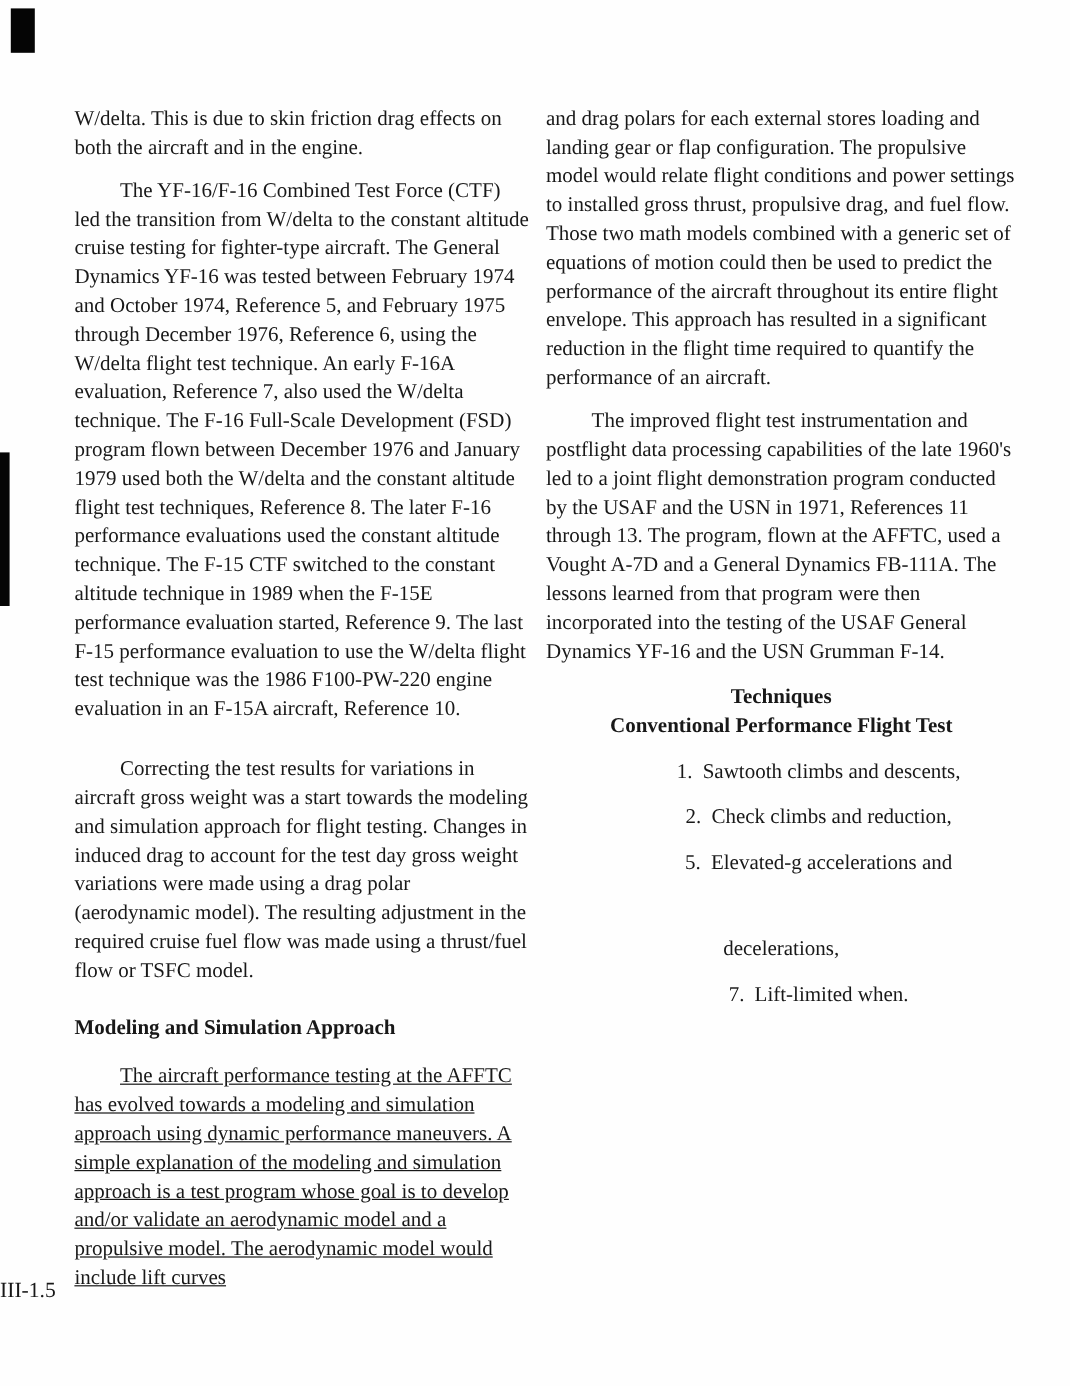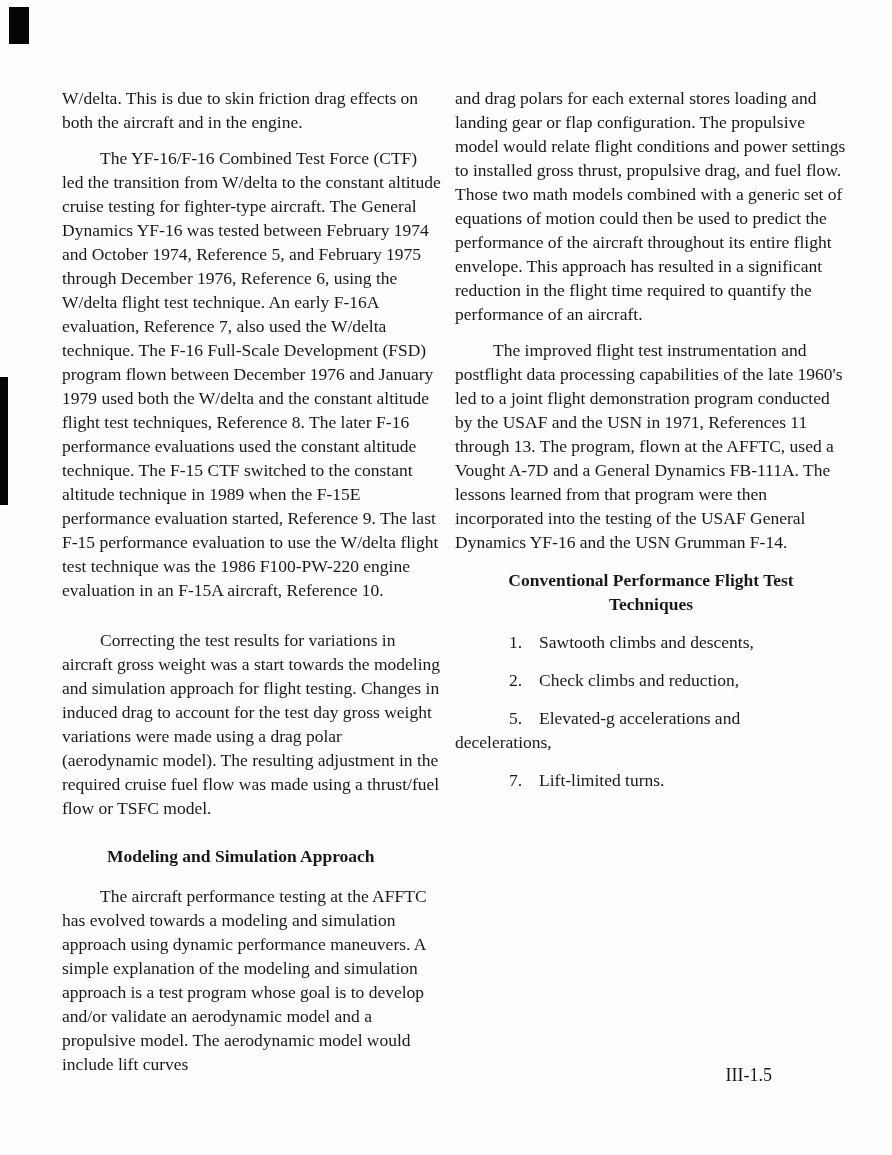--- a/index.html
+++ b/index.html
@@ -13,32 +13,32 @@
   }
   .page{position:absolute;inset:0;}
   .col{position:absolute;top:86px;font-size:17.5px;line-height:24px;text-align:left;}
   .col-left{left:62px;width:380px;}
   .col-right{left:455px;width:392px;}
   .para{margin:0;}
   .para.indent{text-indent:38px;}
   .para + .para{margin-top:12px;font-family:Liberation Serif, serif;}
   .gap-lg{margin-top:26px !important;}
   .heading{font-weight:bold;margin-top:24px;}
-  .heading-left{text-align:left;margin-left:45px;}
+  .heading-left{text-align:left;}
   .heading-center{text-align:center;margin-top:14px;margin-bottom:12px;}
   .heading-center div{line-height:24px;}
-  .after-heading{margin-top:16px;}
-  .list{margin-top:2px;}
+  .after-heading{margin-top:16px;text-decoration:underline;}
+  .list{margin-top:2px;text-align:center;}
   .list-item{margin-top:14px;}
   .li-line{white-space:nowrap;}
   .li-num{display:inline-block;margin-left:54px;width:30px;}
-  .li-wrap{white-space:nowrap;}
+  .li-wrap{white-space:nowrap;margin-top:48px;}
   .footer{
     position:absolute;left:0;top:1063px;width:772px;
-    text-align:right;font-size:18px;line-height:24px;
+    text-align:left;font-size:18px;line-height:24px;
   }
   .artifact-corner{position:absolute;left:9px;top:7px;width:20px;height:37px;background:#050505;}
   .artifact-bar{position:absolute;left:0px;top:377px;width:8px;height:128px;background:#050505;}
 </style>
 </head>
 <body>
 
 <div class="page">
 
   <div class="artifact-corner"></div>
@@ -50,22 +50,22 @@
     <p class="para indent gap-lg">Correcting the test results for variations in aircraft gross weight was a start towards the modeling and simulation approach for flight testing. Changes in induced drag to account for the test day gross weight variations were made using a drag polar (aerodynamic model). The resulting adjustment in the required cruise fuel flow was made using a thrust/fuel flow or TSFC model.</p>
     <div class="heading heading-left">Modeling and Simulation Approach</div>
     <p class="para indent after-heading">The aircraft performance testing at the AFFTC has evolved towards a modeling and simulation approach using dynamic performance maneuvers.  A simple explanation of the modeling and simulation approach is a test program whose goal is to develop and/or validate an aerodynamic model and a propulsive model. The aerodynamic model would include lift curves</p>
   </div>
 
   <div class="col col-right">
     <p class="para">and drag polars for each external stores loading and landing gear or flap configuration. The propulsive model would relate flight conditions and power settings to installed gross thrust, propulsive drag, and fuel flow. Those two math models combined with a generic set of equations of motion could then be used to predict the performance of the aircraft throughout its entire flight envelope. This approach has resulted in a significant reduction in the flight time required to quantify the performance of an aircraft.</p>
     <p class="para indent">The improved flight test instrumentation and postflight data processing capabilities of the late 1960's led to a joint flight demonstration program conducted by the USAF and the USN in 1971, References 11 through 13. The program, flown at the AFFTC, used a Vought A-7D and a General Dynamics FB-111A. The lessons learned from that program were then incorporated into the testing of the USAF General Dynamics YF-16 and the USN Grumman F-14.</p>
 
     <div class="heading heading-center">
+      <div>Techniques</div>
       <div>Conventional Performance Flight Test</div>
-      <div>Techniques</div>
     </div>
 
 
     <div class="list">
       <div class="list-item">
         <div class="li-line">
           <span class="li-num">1.</span><span class="li-text">Sawtooth climbs and descents,</span>
         </div>
       </div>
       <div class="list-item">
@@ -74,21 +74,21 @@
         </div>
       </div>
       <div class="list-item">
         <div class="li-line">
           <span class="li-num">5.</span><span class="li-text">Elevated-g accelerations and</span>
         </div>
         <div class="li-wrap">decelerations,</div>
       </div>
       <div class="list-item">
         <div class="li-line">
-          <span class="li-num">7.</span><span class="li-text">Lift-limited turns.</span>
+          <span class="li-num">7.</span><span class="li-text">Lift-limited when.</span>
         </div>
       </div>
     </div>
   </div>
 
   <div class="footer">III-1.5</div>
 
 </div>
 
 </body></html>

